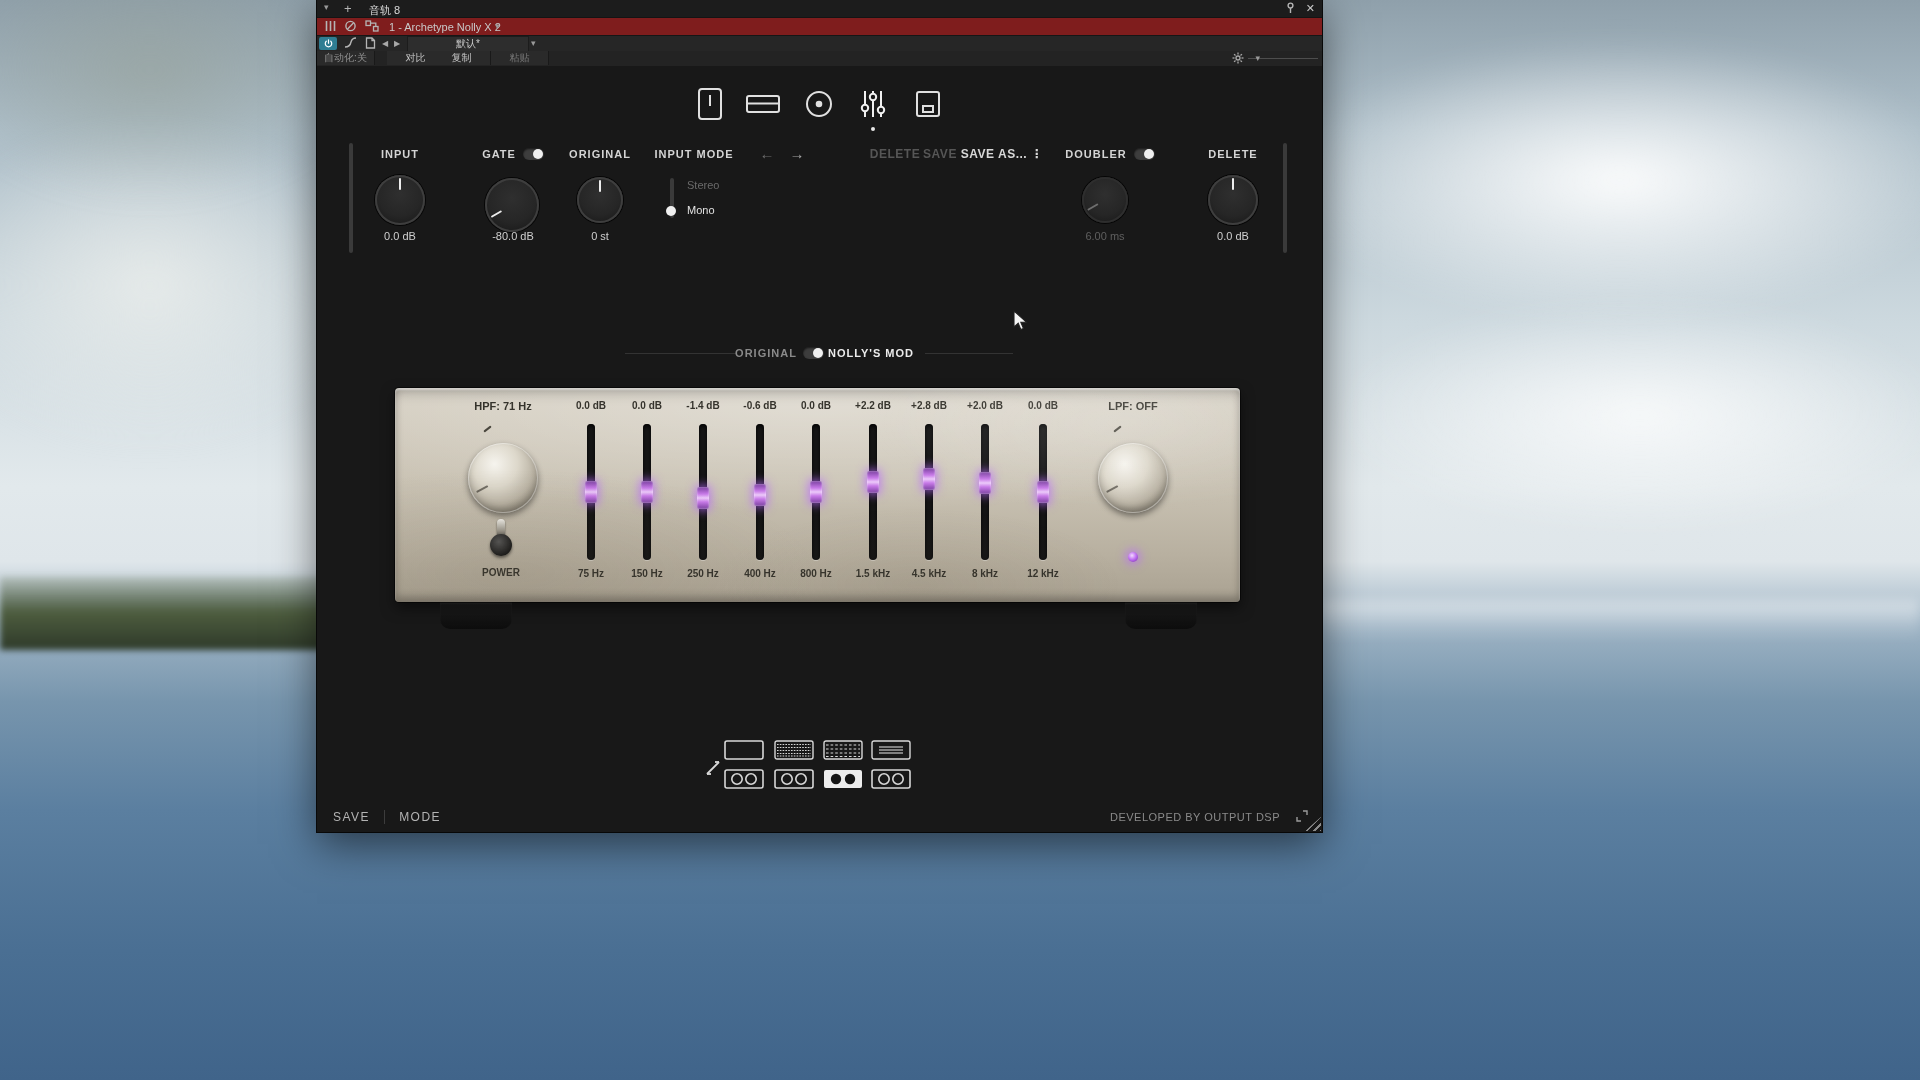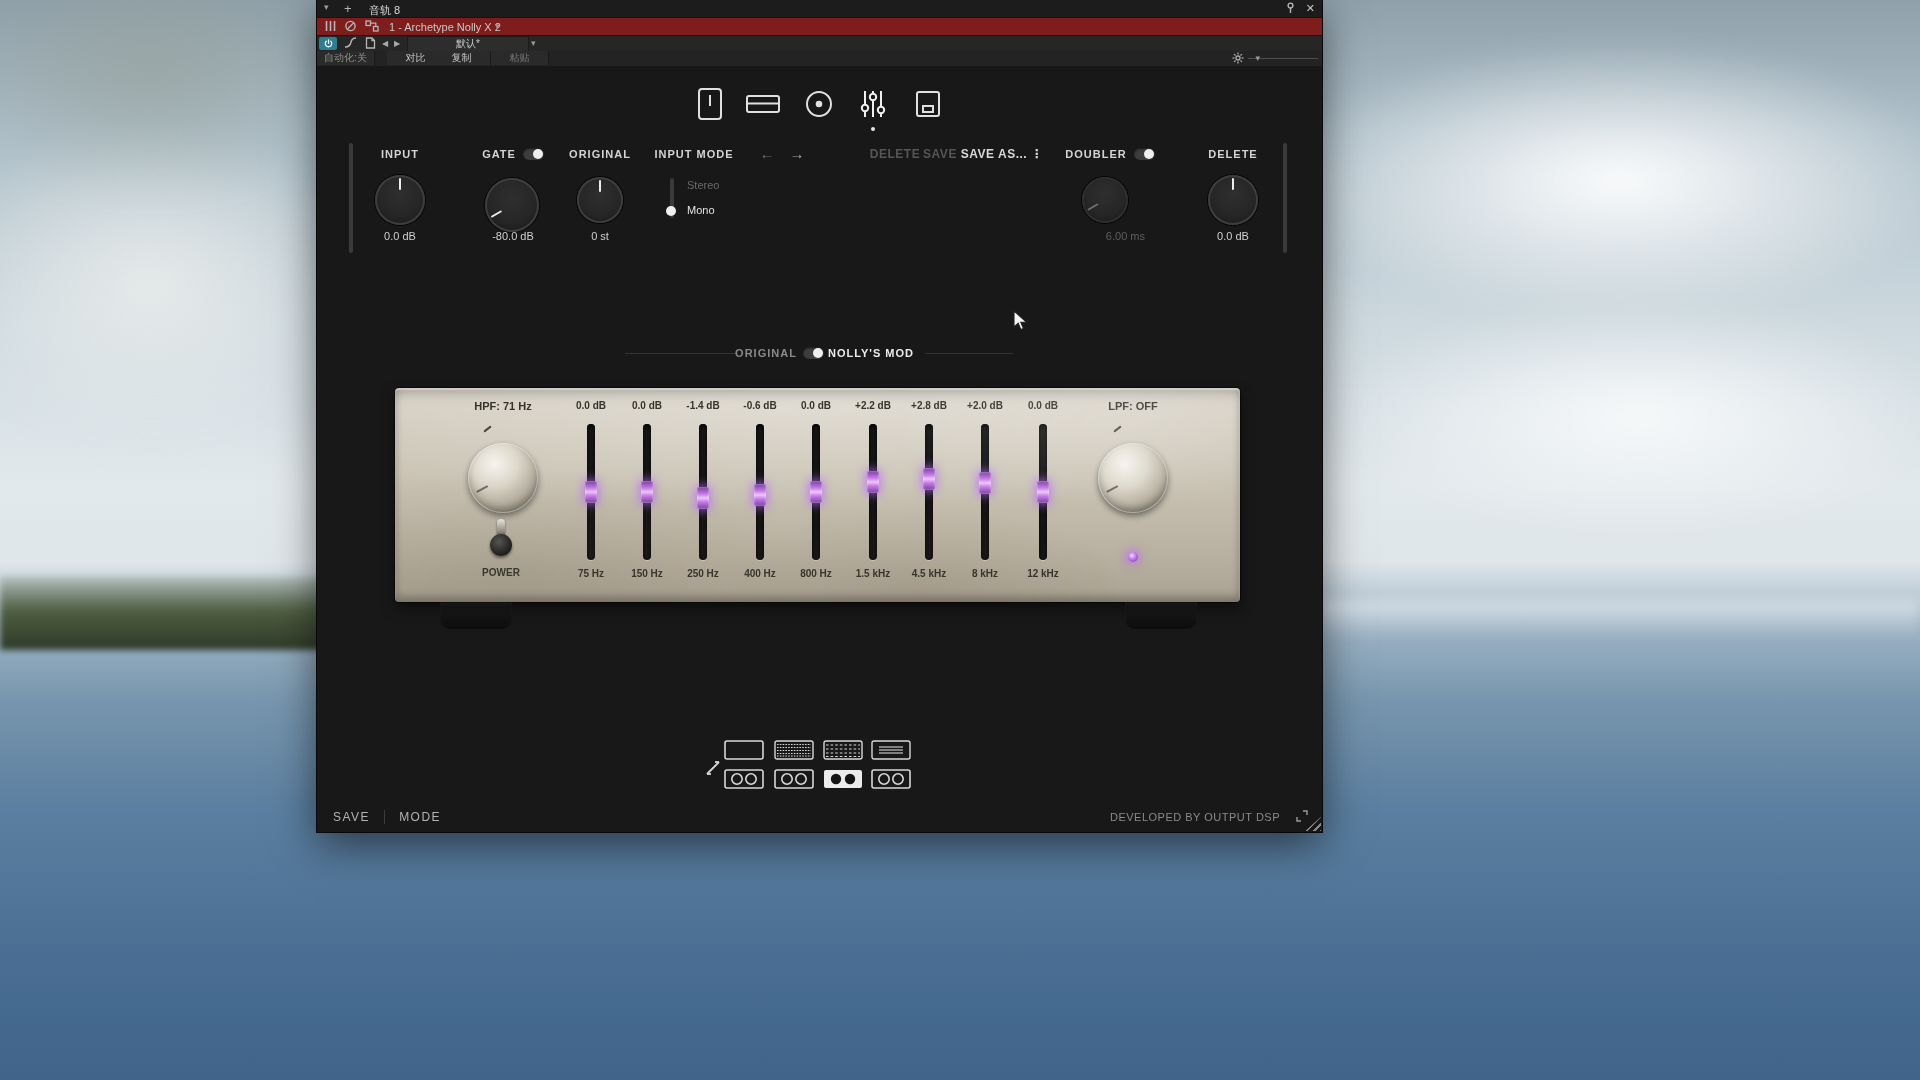--- a/index.html
+++ b/index.html
@@ -37,21 +37,21 @@
   .r4-line{position:absolute;left:931px;top:7px;width:70px;height:1px;background:#4d4d4d;}
   .r4-caret{position:absolute;right:62px;top:2px;color:#9a9a9a;font-size:9px;}
 
   
   .plugin{position:absolute;left:0;top:66px;width:1005px;height:766px;background:#181818;overflow:hidden;}
   .navicons .nico{position:absolute;top:18px;width:40px;height:40px;}
   .active-dot{position:absolute;left:554px;top:61px;width:4px;height:4px;border-radius:50%;background:#e8e8e8;}
   .meter{position:absolute;top:77px;width:4px;height:110px;background:#3a3a3a;border-radius:2px;}
   .ctl-label{position:absolute;top:82px;color:#d4d4d4;font-size:11px;font-weight:bold;letter-spacing:1px;text-align:center;}
   .ctl-value{position:absolute;top:164px;color:#cfcfcf;font-size:11px;text-align:center;}
-  .dim-text{color:#5f5f5f!important;text-align:right;}
+  .dim-text{color:#5f5f5f!important;}
   .label-row{position:absolute;top:82px;display:flex;align-items:center;justify-content:center;gap:7px;color:#d4d4d4;font-size:11px;font-weight:bold;letter-spacing:1px;}
   .toggle{width:21px;height:12px;border-radius:6px;background:#3d3d3d;position:relative;box-shadow:inset 0 1px 2px rgba(0,0,0,.6);}
   .toggle::after{content:"";position:absolute;right:1px;top:1px;width:10px;height:10px;border-radius:50%;background:#f0f0f0;}
   .knob{position:absolute;border-radius:50%;background:radial-gradient(circle at 50% 38%,#2f2f2f,#262626 55%,#1e1e1e 75%,#141414 100%);box-shadow:0 0 0 1px #060606,inset 0 0 0 2px #3e3e3e;}
   .knob .pointer{position:absolute;left:calc(50% - 1px);top:0;width:2px;height:50%;transform-origin:50% 100%;}
   .knob .pointer::before{content:"";position:absolute;left:0;top:3px;width:2px;height:12px;background:#ececec;border-radius:1px;}
   .knob.dim{box-shadow:0 0 0 1px #060606,inset 0 0 0 2px #2e2e2e;}
   .knob.dim .pointer::before{background:#6e6e6e;}
   .arrow-btn{position:absolute;top:79px;width:24px;height:18px;text-align:center;font-size:15px;}
   .pbar-btn{position:absolute;top:81px;font-size:12px;font-weight:bold;letter-spacing:.5px;text-align:center;}

